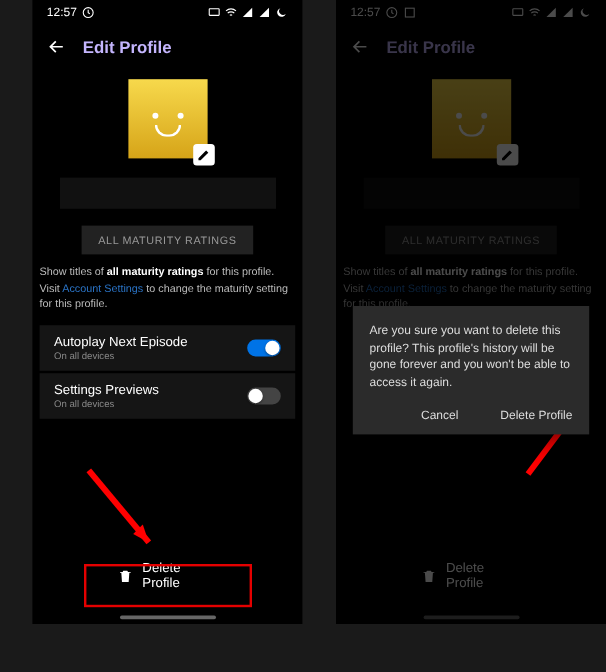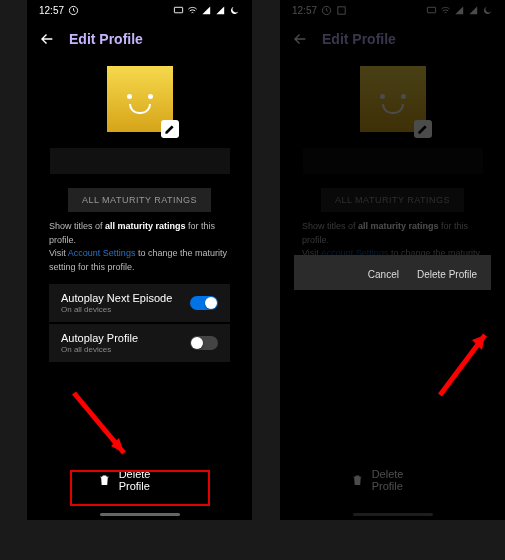--- a/index.html
+++ b/index.html
@@ -43,21 +43,21 @@
   .icon-sm { width: 11px; height: 11px; fill: #fff; }
   .header {
     height: 38px;
     display: flex;
     align-items: center;
     padding: 0 12px;
     gap: 14px;
   }
   .back-arrow { width: 16px; height: 16px; fill: #fff; }
   .header-title { color: #c4b5fd; font-size: 14px; font-weight: 600; }
-  .content { display:flex; flex-direction:column; align-items:center; padding: 0 22px;}
+  .content { display:flex; flex-direction:column; align-items:center; padding: 0 6px;}
   .avatar-wrap { position: relative; margin: 8px auto 10px; width: 66px; height: 66px; }
   .avatar {
     width: 66px; height: 66px;
     background: linear-gradient(180deg, #f7d94c 0%, #d6a418 100%);
     display: flex; align-items: center; justify-content: center;
     position: relative;
   }
   .avatar .eye { width: 5px; height: 5px; border-radius: 50%; background: #fff; position: absolute; top: 28px; }
   .avatar .eye.l { left: 20px; }
   .avatar .eye.r { right: 20px; }
@@ -120,21 +120,21 @@
   }
   
   .dialog {
     position: absolute; z-index: 20;
     top: 255px; left: 14px; right: 14px;
     background: #2b2b2b;
     padding: 14px 14px 10px;
     box-shadow: 0 4px 20px rgba(0,0,0,0.6);
   }
   .dialog-msg { color: #ddd; font-size: 10px; line-height: 1.45; margin-bottom: 14px;}
-  .dialog-actions { display: flex; justify-content: flex-end; gap: 18px; }
+  .dialog-actions { display: flex; justify-content: flex-end; gap: 35px; }
   .dialog-btn { color: #ddd; font-size: 10px; background: none; border: none; font-weight:500;}
   
   .phone.dimmed .status-bar,
   .phone.dimmed .header,
   .phone.dimmed .content,
   .phone.dimmed .bottom-area { opacity: 0.65; }
   .settings-block { width:100%; }
 </style>
 </head>
 <body>
@@ -202,21 +202,21 @@
         <div class="setting-txt">
           <span class="setting-title">Autoplay Next Episode</span>
           <span class="setting-sub">On all devices</span>
         </div>
         <div class="toggle on">
             <div class="knob"></div>
           </div>
       </div>
       <div class="setting-row">
         <div class="setting-txt">
-          <span class="setting-title">Autoplay Profile</span>
+          <span class="setting-title">Settings Previews</span>
           <span class="setting-sub">On all devices</span>
         </div>
         <div class="toggle off">
             <div class="knob"></div>
           </div>
       </div>
     </div>
   </div>
 
   <div class="bottom-area">
@@ -301,20 +301,21 @@
     <div class="delete-row">
       <svg viewBox="0 0 24 24">
           <path d="M6 7h12l-1 14H7L6 7zm3-3h6l1 2H8l1-2zM4 6h16v1H4z"></path>
         </svg>
       <span>Delete Profile</span>
     </div>
     <div class="home-ind"></div>
   </div>
 
   <div class="dialog">
+    <div class="dialog-msg">Are you sure you want to delete this profile? This profile's history will be gone forever and you won't be able to access it again.</div>
     <div class="dialog-actions">
       <button class="dialog-btn">Cancel</button>
       <button class="dialog-btn">Delete Profile</button>
     </div>
   </div>
 
   <div class="arrow-annot" style="left:150px; top:320px;">
     <svg width="70" height="80" viewBox="0 0 70 80">
         <path d="M10 75 L55 15" stroke="#ff0000" stroke-width="5" fill="none"></path>
         <path d="M55 15 L42 20 L52 30 Z" fill="#ff0000"></path>

